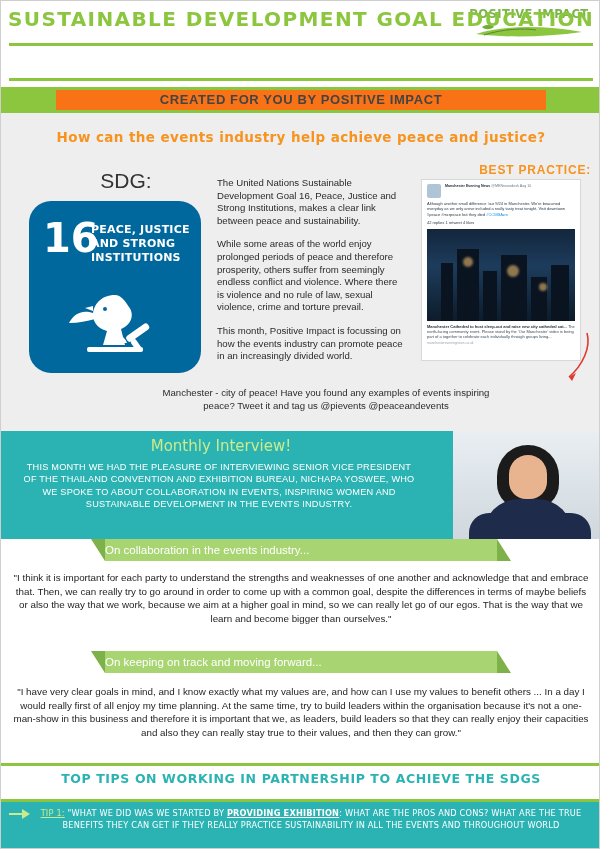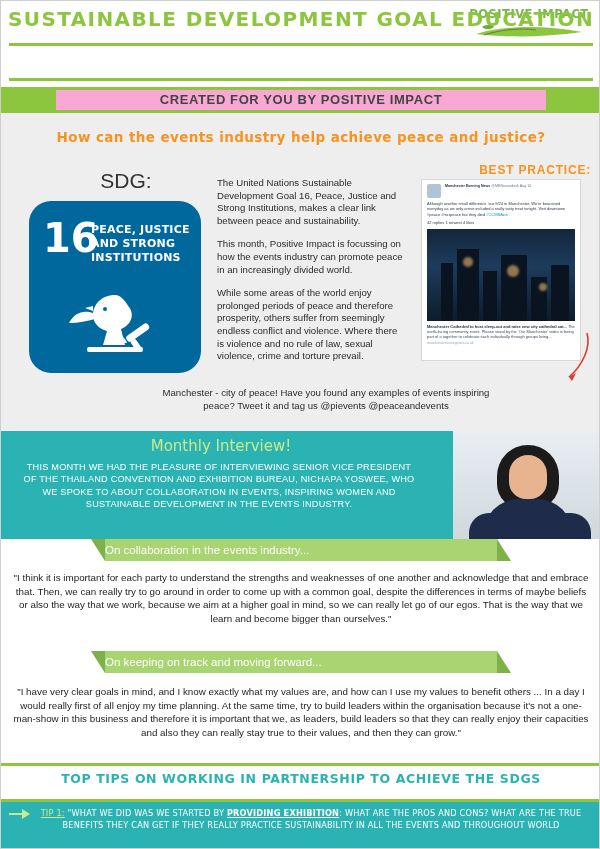--- a/index.html
+++ b/index.html
@@ -82,21 +82,21 @@
     width: 600px;
     height: 26px;
     background: #8cc63f;
   }
   .subtitle-inner {
     position: absolute;
     top: 3px;
     left: 55px;
     width: 490px;
     height: 20px;
-    background: #f9a8d4;
+    background: #f97316;
     text-align: center;
     font-size: 13px;
     font-weight: bold;
     letter-spacing: 0.6px;
     color: #444444;
     line-height: 20px;
   }
 
   .grey-body {
     position: absolute;
@@ -487,22 +487,22 @@
         <rect x="24" y="58" width="56" height="5" rx="2" fill="#ffffff"></rect>
         <rect x="62" y="40" width="26" height="7" rx="3" fill="#ffffff" transform="rotate(-35 75 44)"></rect>
         <rect x="70" y="50" width="6" height="12" rx="2" fill="#ffffff" transform="rotate(-35 73 56)"></rect>
         <path d="M48 44 C 56 44, 62 48, 64 54 L 46 54 Z" fill="#ffffff"></path>
       </svg>
     </div>
   </div>
 
   <div class="body-col">
     <p>The United Nations Sustainable Development Goal 16, Peace, Justice and Strong Institutions, makes a clear link between peace and sustainability.</p>
+    <p>While some areas of the world enjoy prolonged periods of peace and therefore prosperity, others suffer from seemingly endless conflict and violence. Where there is violence and no rule of law, sexual violence, crime and torture prevail.</p>
     <p>This month, Positive Impact is focussing on how the events industry can promote peace in an increasingly divided world.</p>
-    <p>While some areas of the world enjoy prolonged periods of peace and therefore prosperity, others suffer from seemingly endless conflict and violence. Where there is violence and no rule of law, sexual violence, crime and torture prevail.</p>
   </div>
 
   <div class="bp-label">BEST PRACTICE:</div>
 
   <div class="tweet-card">
     <div class="tw-head">
       <div class="tw-ava"></div>
       <div class="tw-meta">
         <span class="tw-name">Manchester Evening News</span>
         <span>@MENnewsdesk</span>

